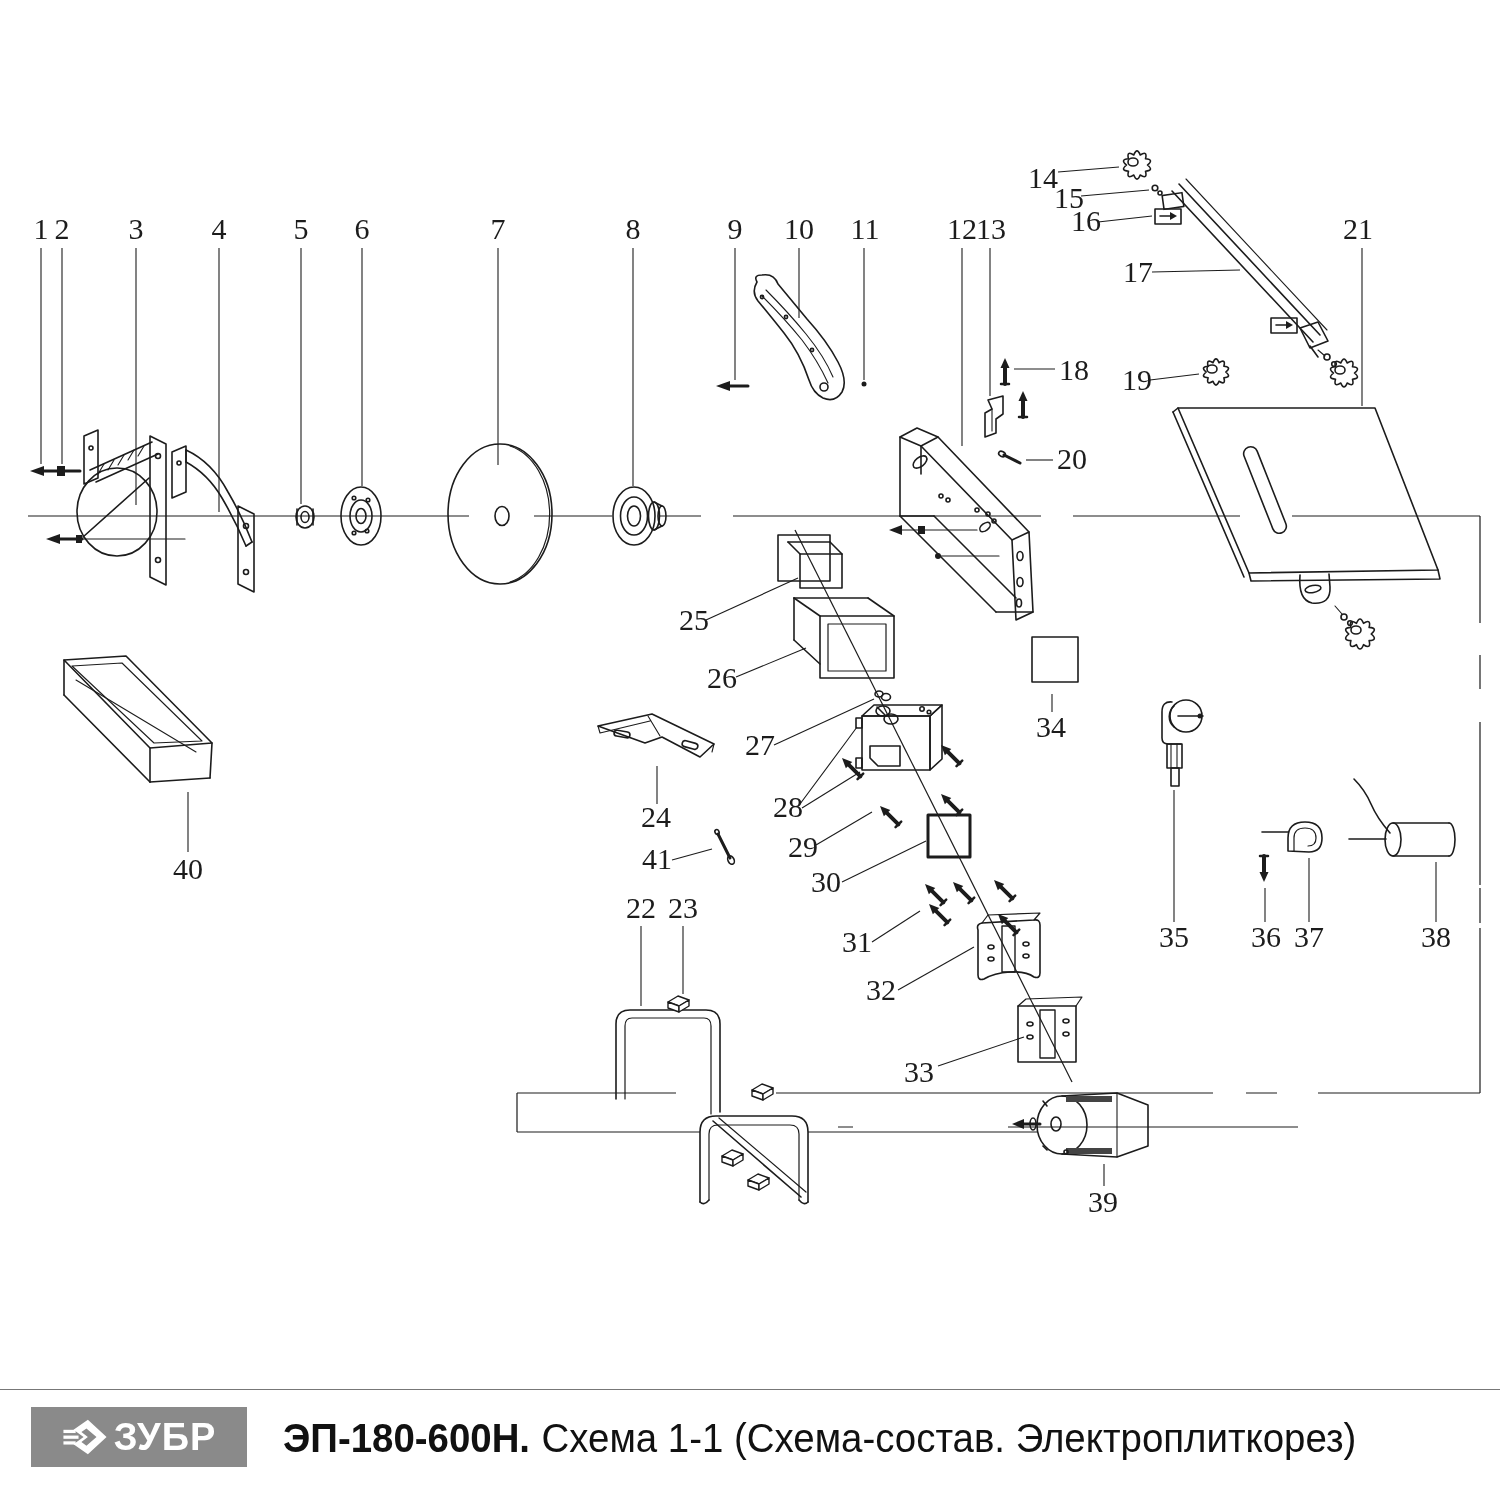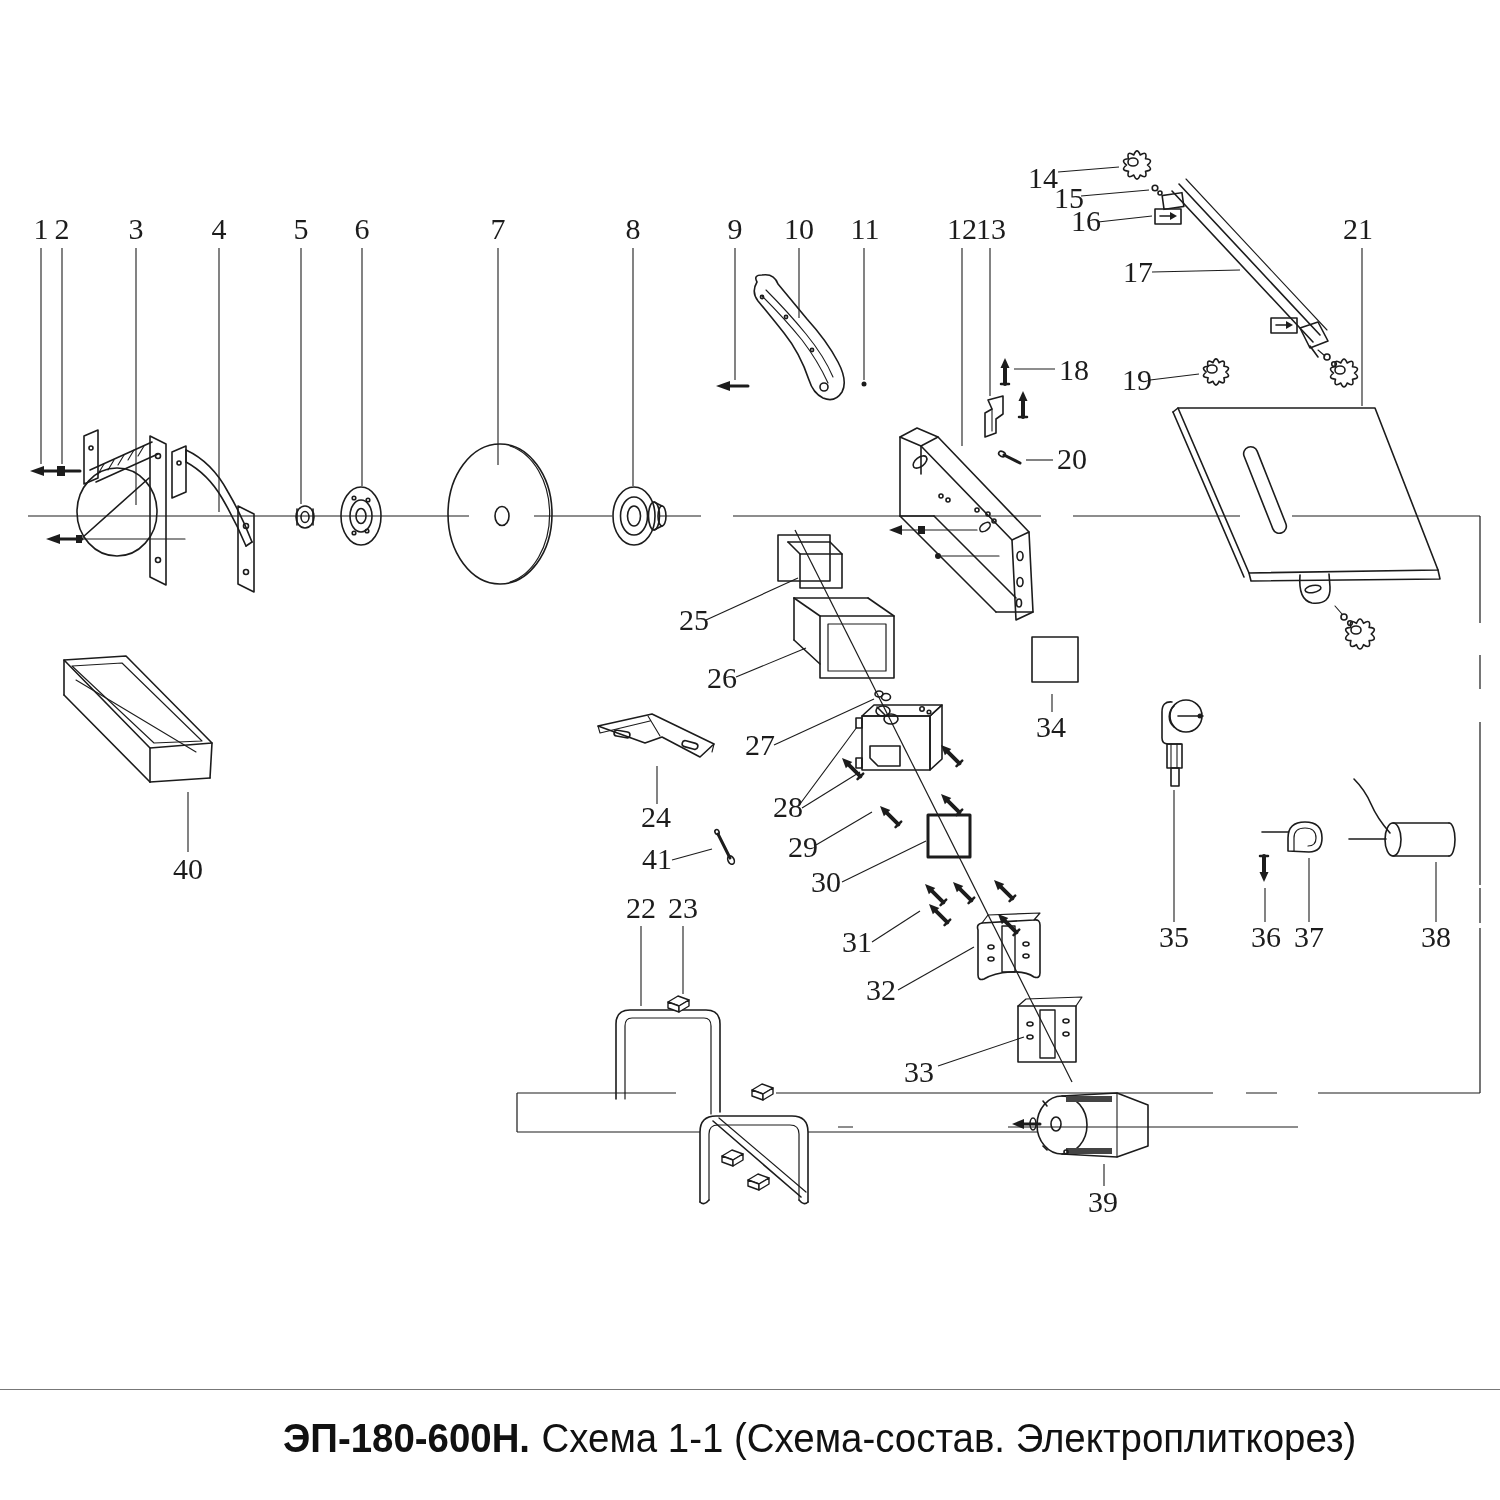--- a/index.html
+++ b/index.html
@@ -458,17 +458,27 @@
   <text x="1309" y="947">37</text>
   <text x="1436" y="947">38</text>
   <text x="1103" y="1212">39</text>
   <text x="188" y="879">40</text>
   <text x="657" y="869">41</text>
 </g>
 </svg>
 
 
 <div class="sep"></div>
+<div class="logo" id="logo-box" style="background: rgb(138, 138, 138);">
+  <svg width="46" height="40" viewBox="0 0 64 52">
+    <rect x="2" y="16" width="17" height="4.5" fill="#fff"></rect>
+    <rect x="2" y="24" width="21" height="4.5" fill="#fff"></rect>
+    <rect x="2" y="32" width="17" height="4.5" fill="#fff"></rect>
+    <polygon points="36,2 62,26 36,50 16,36 30,26 16,16" fill="#fff"></polygon>
+    <polygon points="34,14 48,26 34,38 27,33 36,26 27,19" fill="#8a8a8a"></polygon>
+  </svg>
+  <span class="brand">ЗУБР</span>
+</div>
 <div class="title">
   <span class="model">ЭП-180-600Н.</span>
   <span class="subtitle">Схема 1-1 (Схема-состав. Электроплиткорез)</span>
 </div>
 </div>
 
 </body></html>

